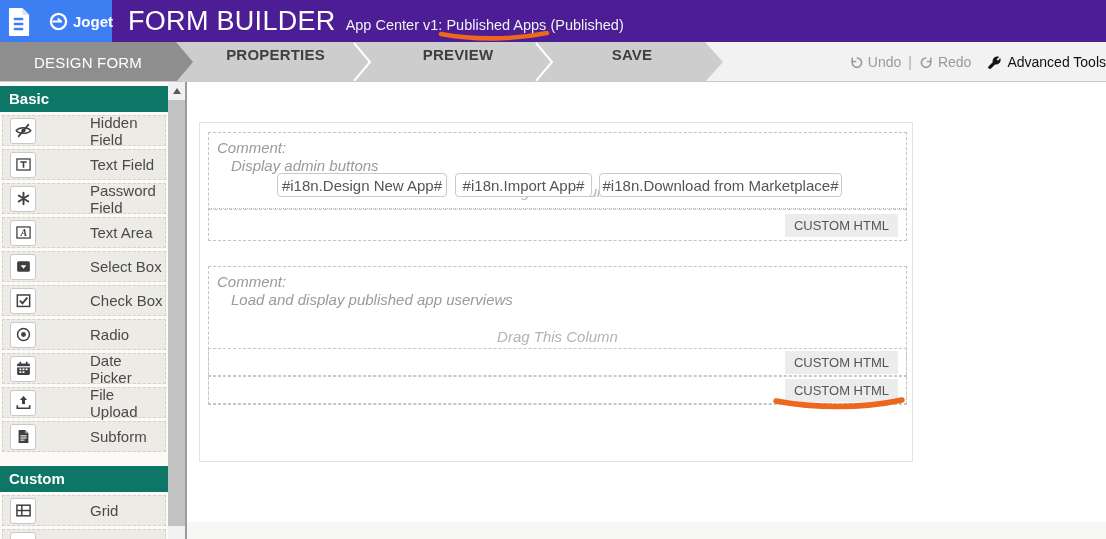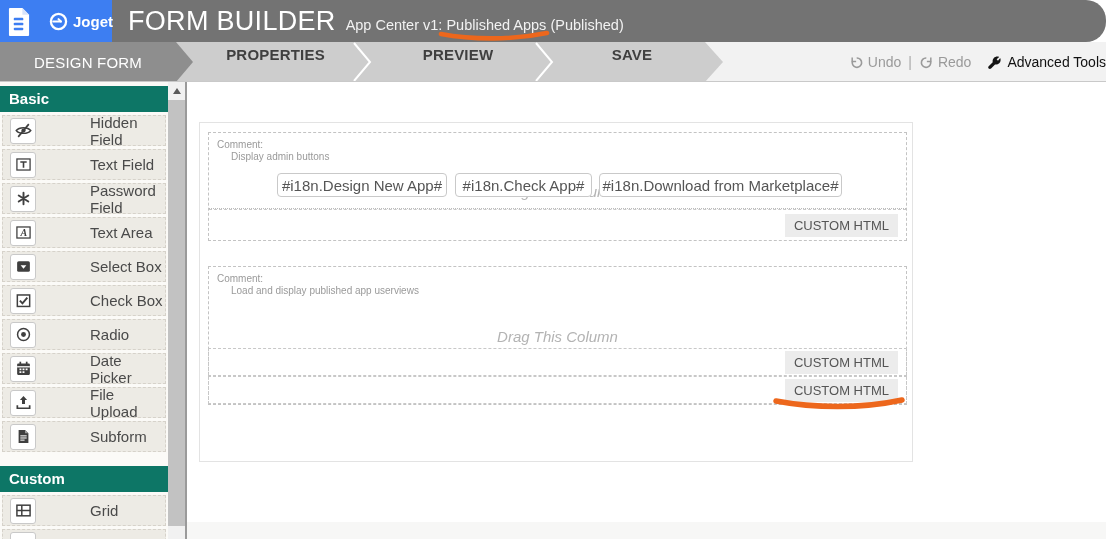--- a/index.html
+++ b/index.html
@@ -1,22 +1,22 @@
 <!DOCTYPE html>
 <html><head>
 <meta charset="utf-8">
 <style>
   * { margin:0; padding:0; box-sizing:border-box; }
   html,body { width:1106px; height:539px; overflow:hidden; background:#fff;
     font-family:"Liberation Sans", sans-serif; }
   .screen { position:relative; width:1106px; height:539px; background:#fff; overflow:hidden; }
 
   
-  .header { position:absolute; left:0; top:0; width:1106px; height:42px; background:#737373;
-    display:flex; align-items:center;border-radius:20px; }
+  .header { position:absolute; left:0; top:0; width:1106px; height:42px; background:#4c1d95;
+    display:flex; align-items:center; }
   .brand-block { width:112px; height:42px; background:#3d7ef2; display:flex; align-items:center;
     padding:0 8px 0 8px; flex-shrink:0; }
   .brand-sep { width:1px; height:24px; background:rgba(255,255,255,.65); margin:0 8px 0 10px; }
   .brand-logo { display:flex; align-items:center; gap:5px; color:#fff; font-weight:bold; font-size:15px; }
   .title-wrap { display:flex; align-items:baseline; padding-left:16px; color:#fff; white-space:nowrap; }
   .app-title { font-size:27px; letter-spacing:.3px; }
   .app-subtitle { font-size:14.5px; margin-left:10px; color:#f2f2f2; }
   .subtitle-part { }
   .subtitle-highlight { position:relative; display:inline-block; }
   .subtitle-highlight svg { position:absolute; left:-8px; bottom:-9px; pointer-events:none; }
@@ -66,21 +66,21 @@
 
   .canvas { position:absolute; left:187px; top:82px; right:0; bottom:0; background:#fff; }
   .canvas-footer { position:absolute; left:0; right:0; top:440px; bottom:0; background:#f7f7f6; }
   .form-container { position:absolute; left:12px; top:40px; width:714px; height:340px;
     background:#fff; border:1px solid #e3e3e3; }
 
   .form-section { position:absolute; left:8px; width:699px; border:1px dashed #c3c3c3; background:#fff; }
   .section-1 { top:9px; height:109px; }
   .section-2 { top:143px; height:139px; display:flex; flex-direction:column; }
 
-  .comment-block { padding:6px 0 0 8px; height:36px; color:#9a9a9a; font-size:10px; }
+  .comment-block { padding:6px 0 0 8px; height:36px; color:#9a9a9a; font-style:italic; font-size:15px; }
   .comment-line2 { padding-left:14px; padding-top:1px; }
   .section-2 .comment-block { height:30px; }
 
   .btn-row { position:relative; height:40px; border-bottom:1px dotted #bcbcbc; }
   .col-placeholder-hidden { position:absolute; left:0; top:14px; width:100%; text-align:center;
     font-style:italic; font-size:15px; color:#b3b3b3; z-index:0; white-space:nowrap; }
   .btn-flex { position:absolute; left:68px; top:4px; display:flex; z-index:2; }
   .form-btn { height:24px; background:#fff; border:1px solid #c9c9c9; border-radius:4px;
     font-size:15px; color:#555; display:flex; align-items:center; justify-content:center;
     cursor:pointer; white-space:nowrap; font-family:"Liberation Sans", sans-serif; }
@@ -326,21 +326,21 @@
 
       <div class="form-section section-1">
         <div class="comment-block">
           <div>Comment:</div>
           <div class="comment-line2">Display admin buttons</div>
         </div>
         <div class="btn-row">
           <div class="col-placeholder-hidden">Drag This Column</div>
           <div class="btn-flex">
             <div class="form-btn btn-1">#i18n.Design New App#</div>
-            <div class="form-btn btn-2">#i18n.Check App#</div>
+            <div class="form-btn btn-2">#i18n.Import App#</div>
             <div class="form-btn btn-3">#i18n.Download from Marketplace#</div>
           </div>
         </div>
         <div class="html-row">
           <span class="badge">CUSTOM HTML</span>
         </div>
       </div>
 
       <div class="form-section section-2">
         <div class="comment-block">

